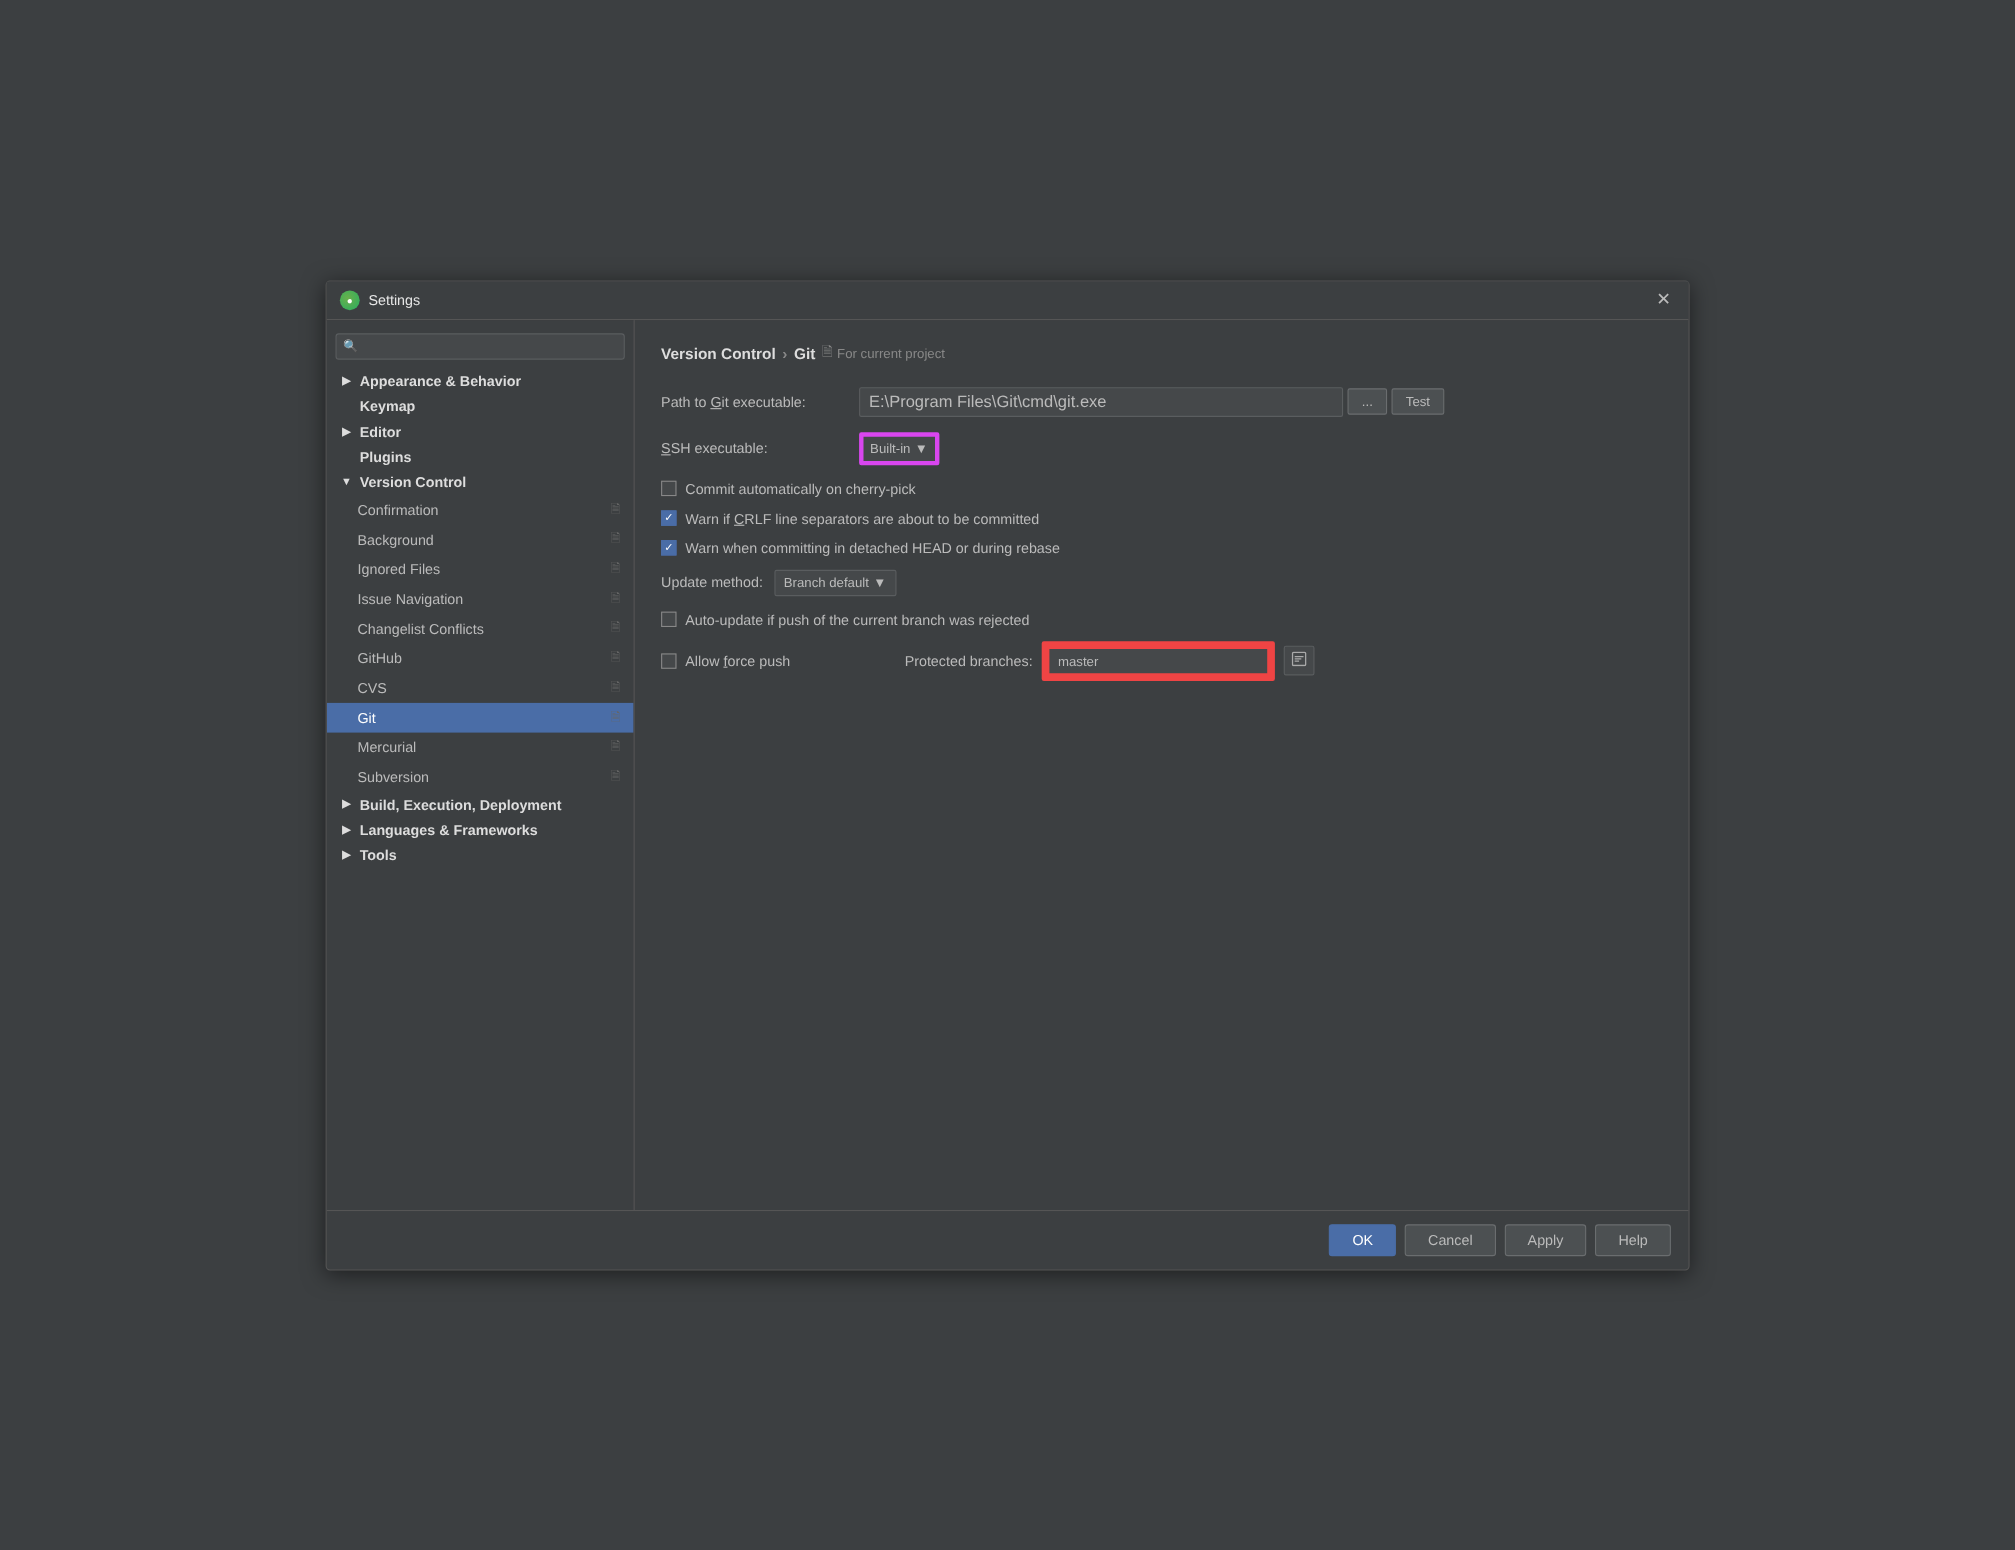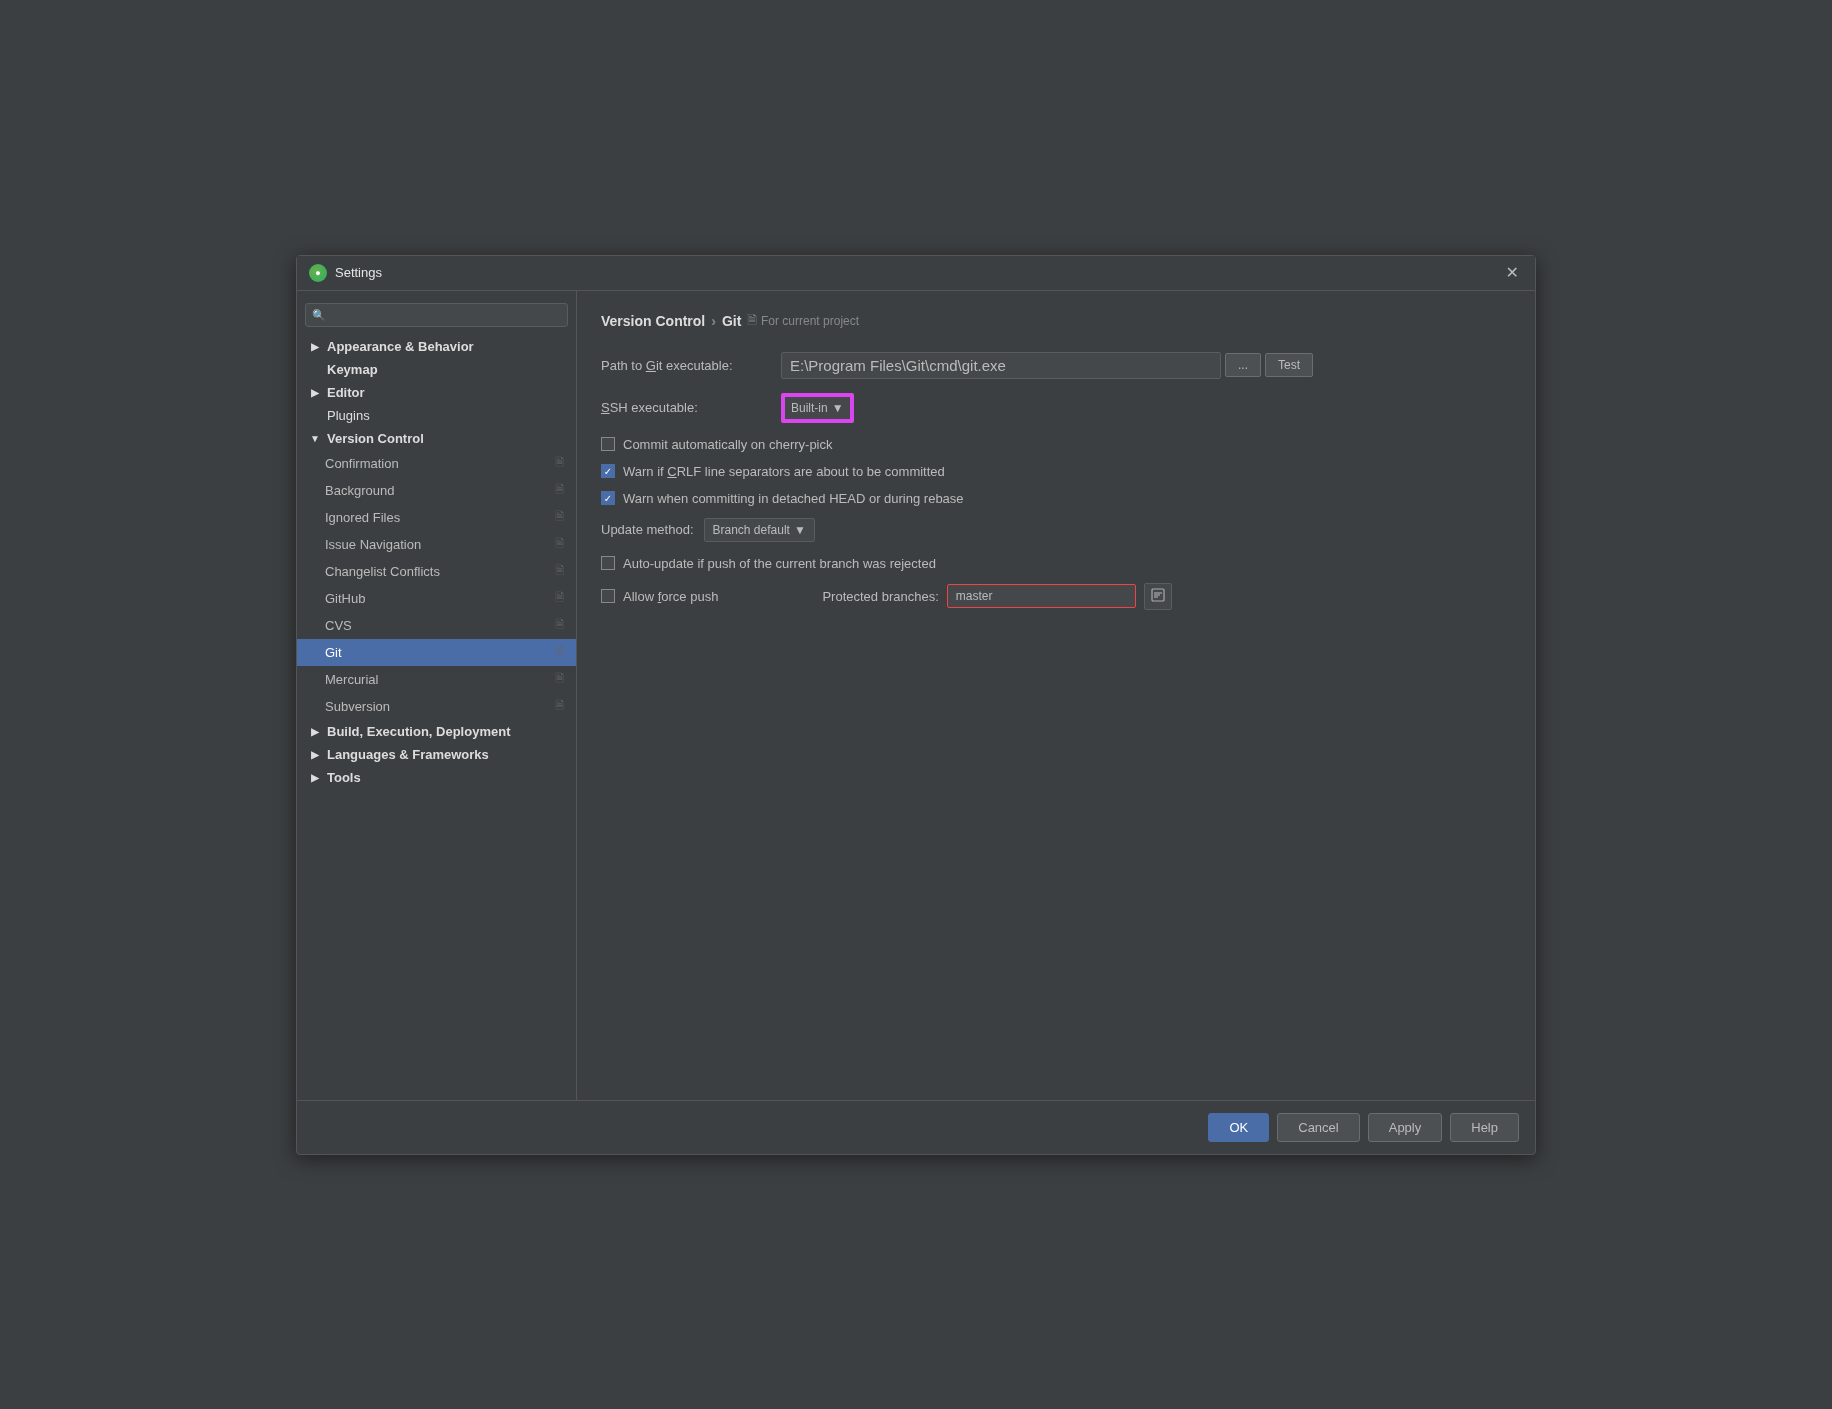--- a/index.html
+++ b/index.html
@@ -233,25 +233,25 @@
       text-align: center;
     }
     .protected-row {
       display: flex;
       align-items: center;
       gap: 8px;
       margin-bottom: 12px;
     }
     .protected-input {
       background: #45484a;
-      border: 1px solid #ef4444;
+      border: 7px solid #ef4444;
       color: #bbbbbb;
       padding: 4px 8px;
       font-size: 12px;
-      width: 189px;
+      width: 212px;
       outline: none;
       border-radius: 2px;
     }
     .edit-btn {
       background: #45484a;
       border: 1px solid #5a5d5f;
       color: #bbbbbb;
       padding: 4px 6px;
       cursor: pointer;
       font-size: 12px;
@@ -319,21 +319,21 @@
             <span>Appearance &amp; Behavior</span>
           </div>
           <div class="sidebar-item" style="font-weight: bold; color: rgb(221, 221, 221);">
             <span class="tree-arrow"></span>
             <span>Keymap</span>
           </div>
           <div class="sidebar-item" style="font-weight: bold; color: rgb(221, 221, 221);">
             <span class="tree-arrow">▶</span>
             <span>Editor</span>
           </div>
-          <div class="sidebar-item" style="font-weight: normal; color: rgb(221, 221, 221);">
+          <div class="sidebar-item" style="font-weight: bold; color: rgb(221, 221, 221);">
             <span class="tree-arrow"></span>
             <span>Plugins</span>
           </div>
           <div class="sidebar-item" style="font-weight: bold; color: rgb(221, 221, 221);">
             <span class="tree-arrow">▼</span>
             <span>Version Control</span>
           </div>
           <div class="sidebar-item child">
             <span>Confirmation</span>
             <span style="margin-left: auto; color: rgb(102, 102, 102); font-size: 11px;">🗎</span>

